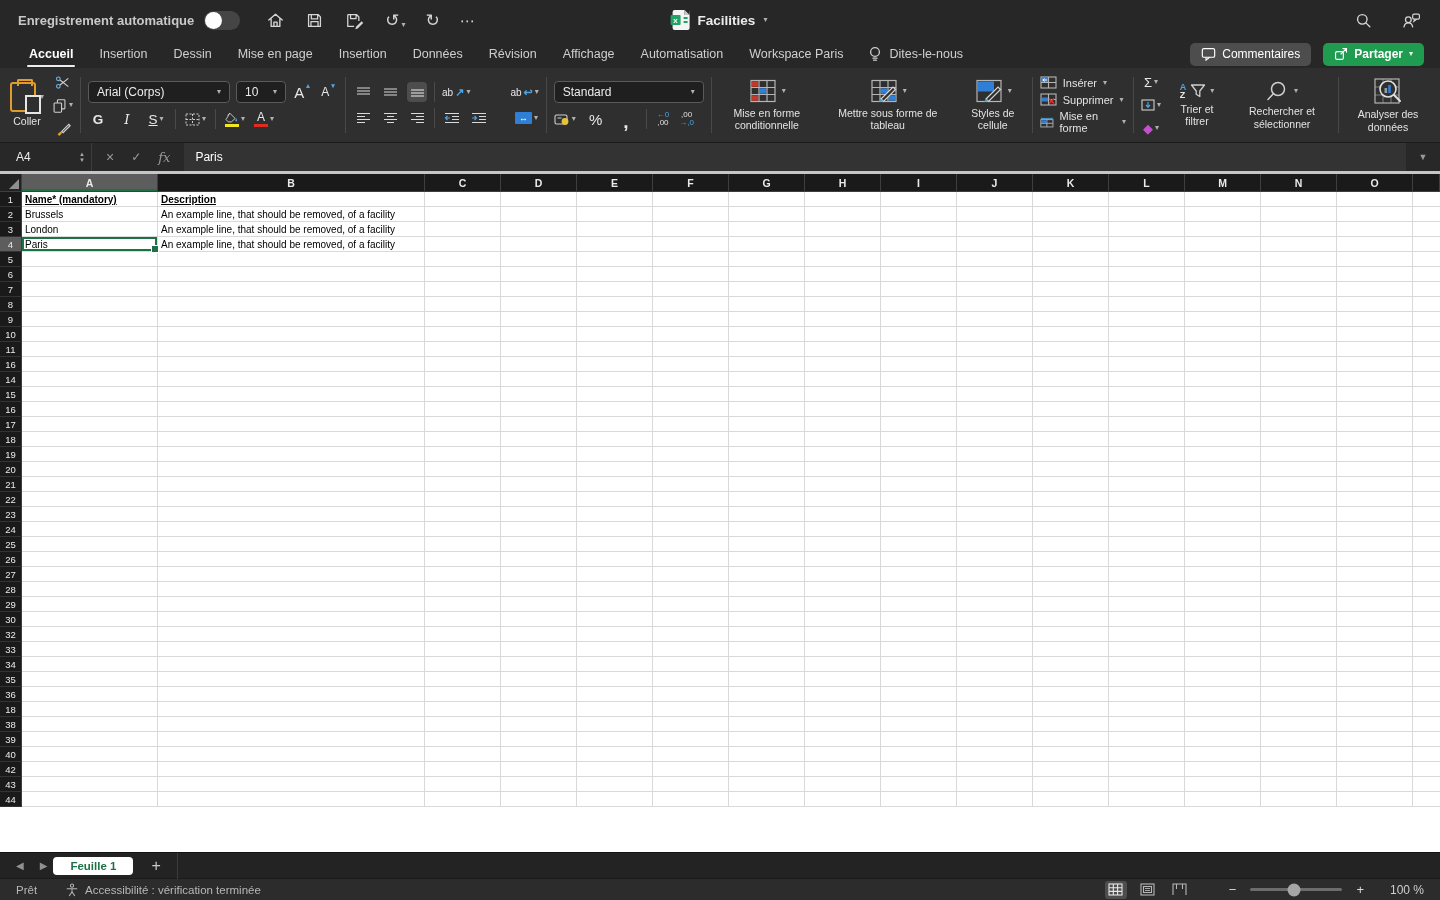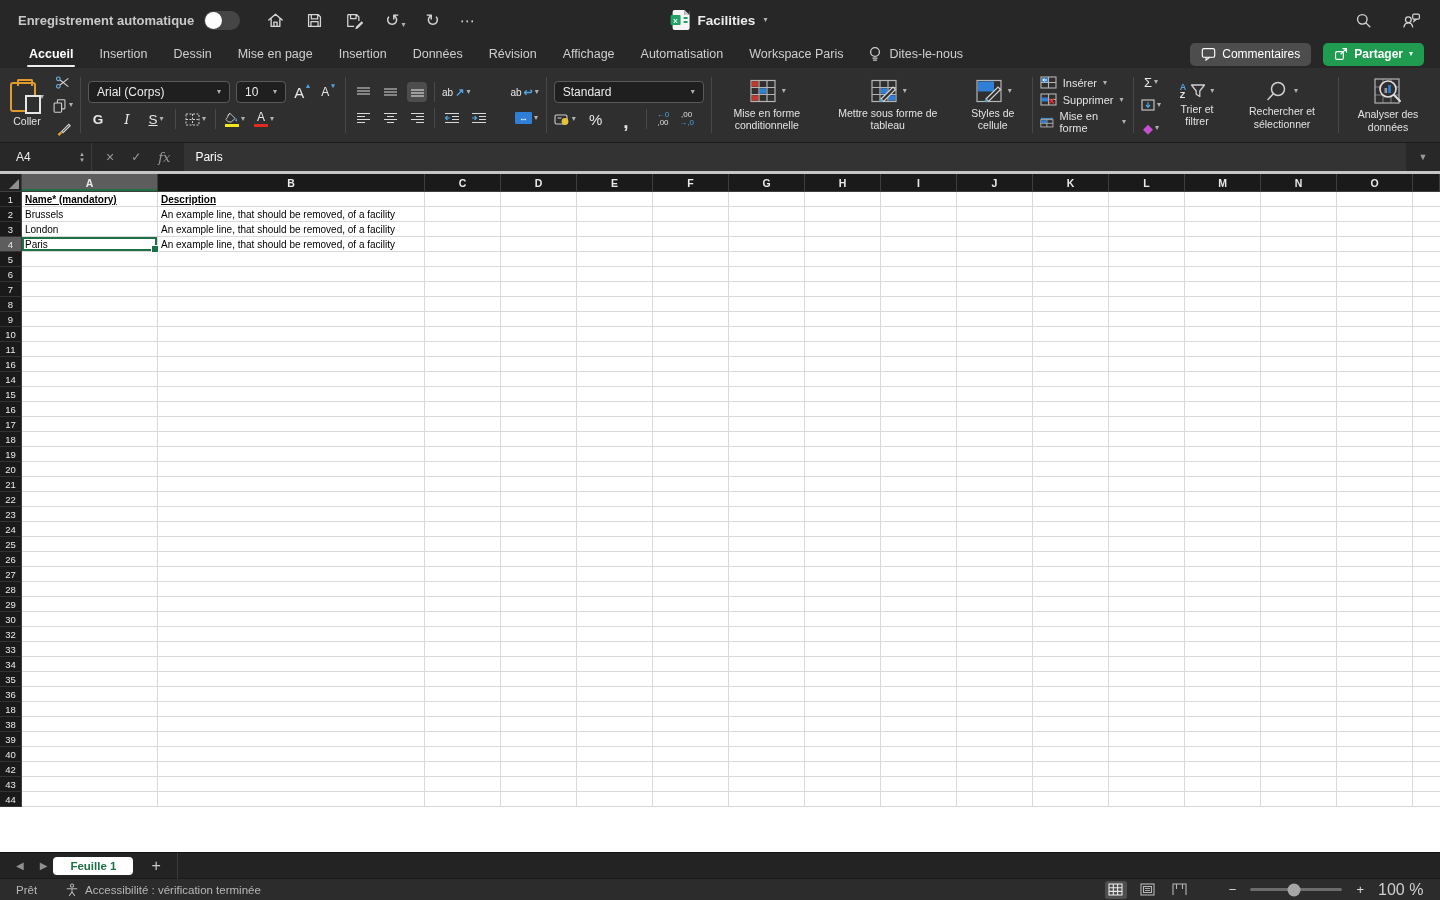--- a/index.html
+++ b/index.html
@@ -95,21 +95,21 @@
 
   
   .statusbar { height:22px; background:#2c2c2c; display:flex; align-items:center; font-size:11.5px; color:#b7b7b7; padding:0 16px; border-top:1px solid #1a1a1a; }
   .acc-wrap { display:flex; align-items:center; gap:6px; margin-left:28px; }
   .sb-right { margin-left:auto; display:flex; align-items:center; gap:10px; }
   .viewbtn { width:22px; height:18px; display:flex; align-items:center; justify-content:center; border-radius:3px; }
   .viewbtn.active { background:#4e4e4e; }
   .zoom-minus,.zoom-plus { font-size:13px; color:#dcdcdc; padding:0 4px; }
   .ztrack { width:92px; height:3px; background:#6c6c6c; border-radius:2px; position:relative; }
   .zthumb { position:absolute; left:44px; top:50%; transform:translate(-50%,-50%); width:13px; height:13px; border-radius:50%; background:#a6a6a6; }
-  .zoomlvl { width:46px; font-size:16px; color:#cfcfcf; }
+  .zoomlvl { width:46px; text-align:right; font-size:12px; color:#cfcfcf; }
 </style>
 </head>
 <body>
 
 <div class="titlebar">
   <span class="autosave-lbl">Enregistrement automatique</span>
   <div class="toggle">
       <div class="knob"></div>
     </div>
   <div class="tb-icons">

